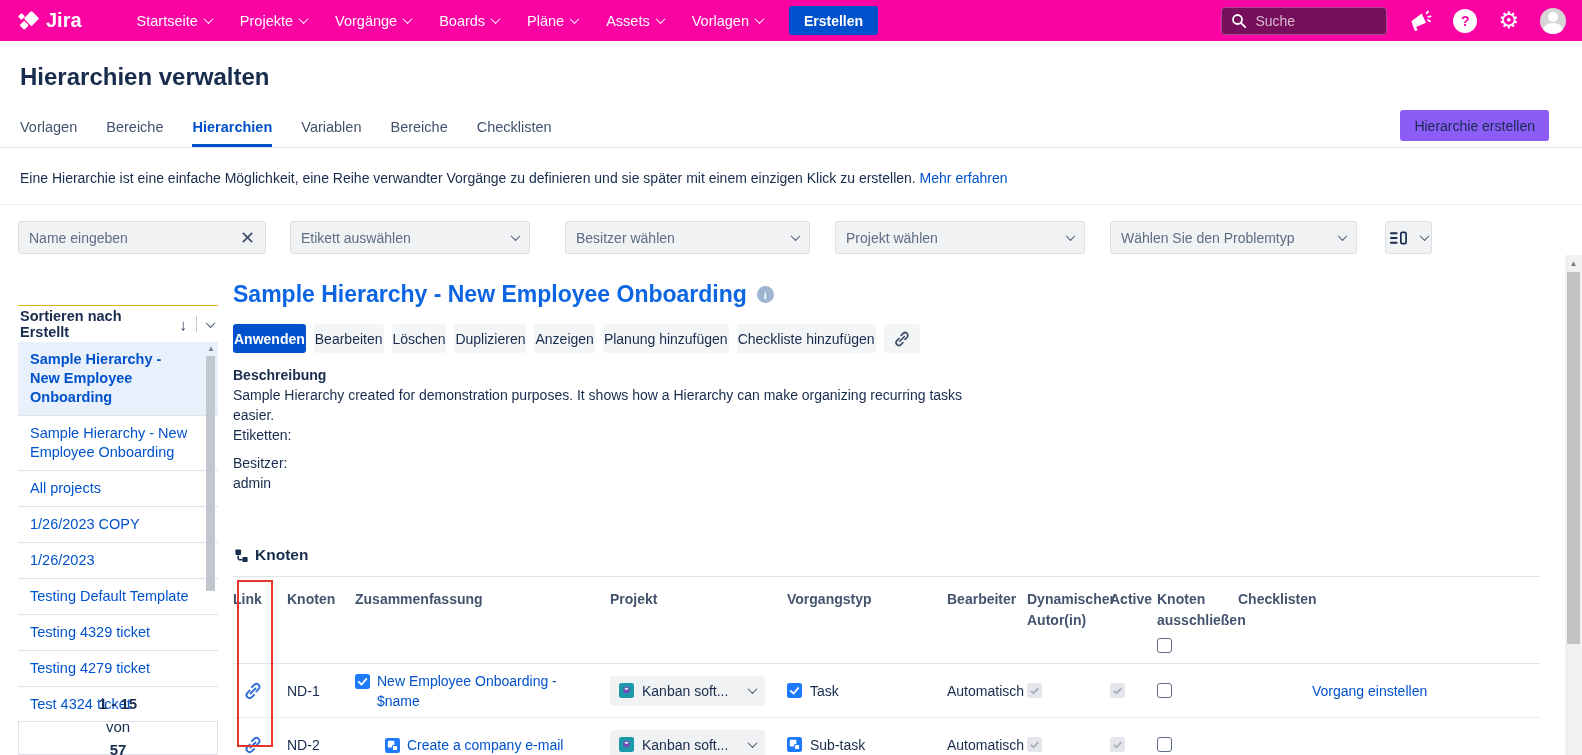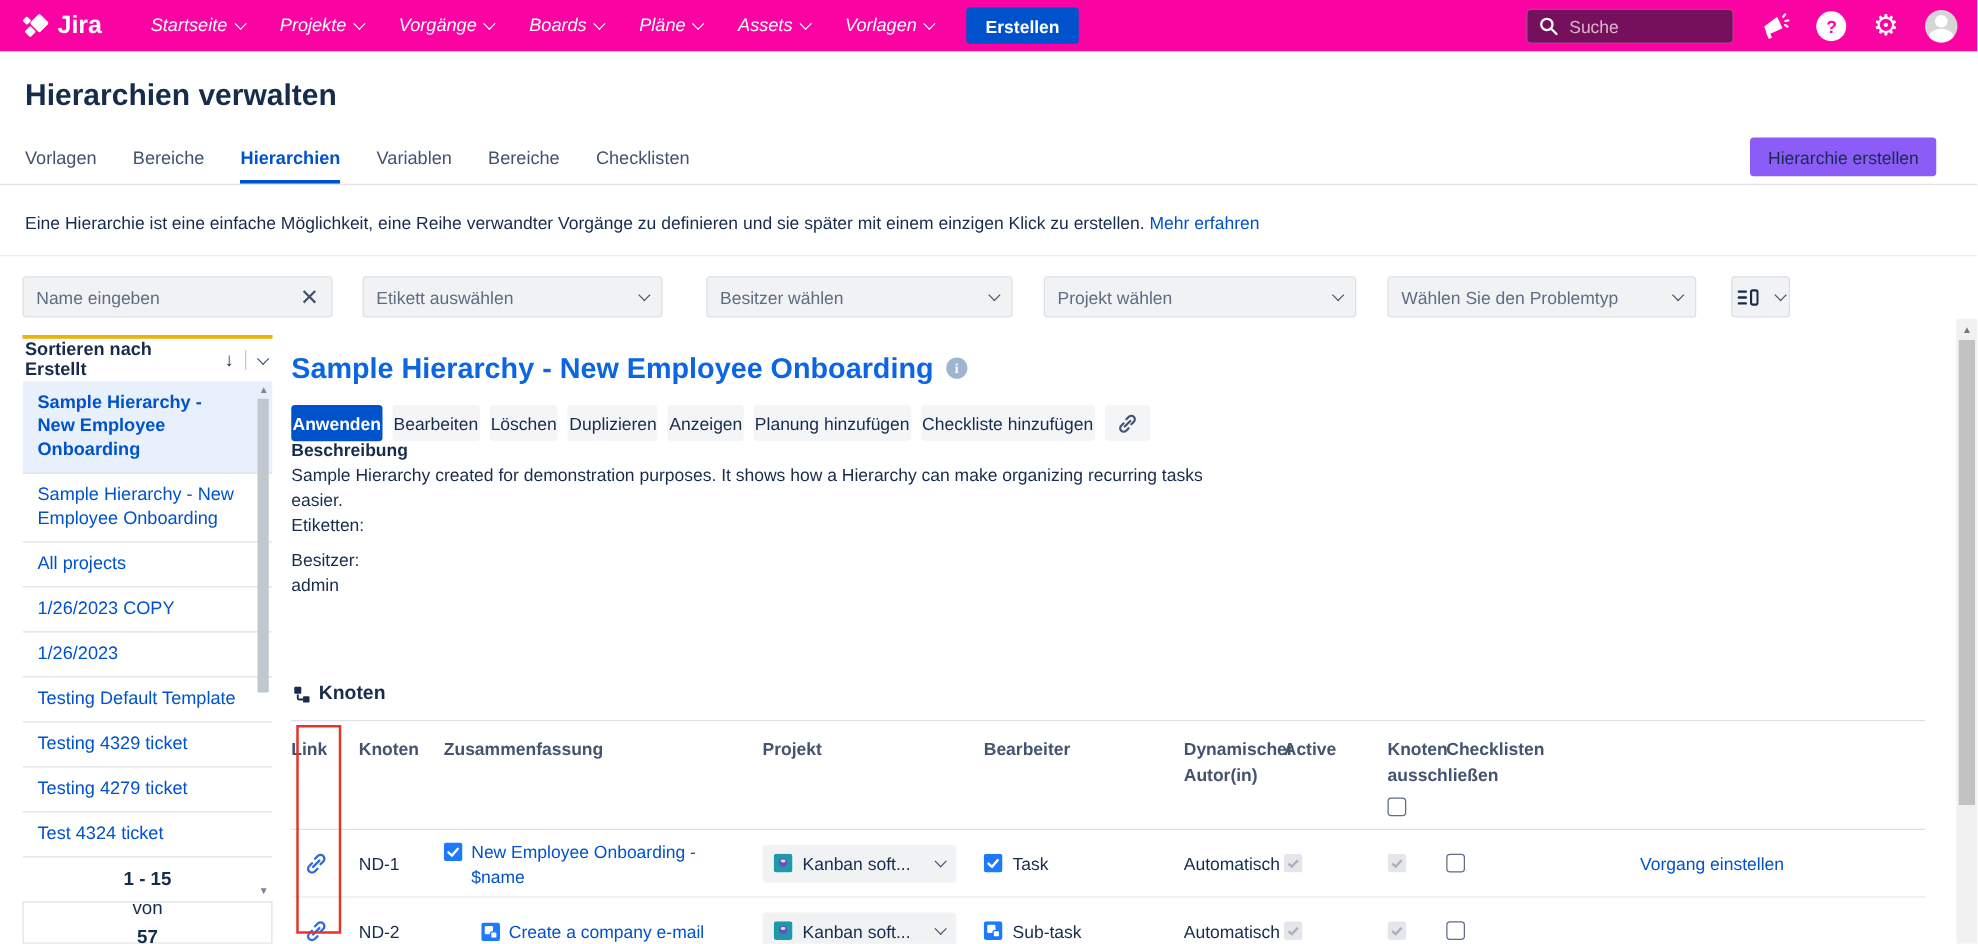--- a/index.html
+++ b/index.html
@@ -5,21 +5,21 @@
   * { box-sizing: border-box; margin: 0; padding: 0; }
   html,body { width:1582px; height:755px; }
   body {
     position: relative; overflow: hidden; background:#fff;
     font-family:"Liberation Sans", sans-serif; color:#172B4D; font-size:14px;
   }
   
   .topbar { position:absolute; top:0; left:0; width:1582px; height:41px;
     background:#FB02A2; display:flex; align-items:center; padding:16px 16px; z-index:20; }
   .logo { display:flex; align-items:center; gap:6px; color:#fff; font-size:20px; font-weight:bold; }
-  .topbar-menu { display:flex; align-items:center; gap:28px; margin-left:39px;font-style:italic; }
+  .topbar-menu { display:flex; align-items:center; gap:28px; margin-left:55px; }
   .topbar-menu .mitem { display:flex; align-items:center; gap:7px; color:#fff; font-size:14.5px; cursor:pointer; }
   .chev { width:7px; height:7px; border-right:1.8px solid currentColor; border-bottom:1.8px solid currentColor;
     transform:rotate(45deg) translate(-1px,-1px); display:inline-block; flex:0 0 auto; }
   .btn-create-top { margin-left:26px; background:#0052CC; color:#fff; border:none; border-radius:3px;
     height:29px; padding:0 15px; font-size:14px; font-weight:bold; font-family:inherit; cursor:pointer; }
   .topbar-right { margin-left:auto; display:flex; align-items:center; gap:21px; }
   .search-box { width:166px; height:28px; background:#76105C; border:1.5px solid #A74792; border-radius:4px;
     display:flex; align-items:center; padding:0 9px; gap:8px; }
   .search-box input { background:transparent; border:none; outline:none; color:#fff; width:110px; font-size:14px; font-family:inherit; }
   .search-box input::placeholder { color:#D9B7CE; }
@@ -52,21 +52,21 @@
   #f-name input::placeholder { color:#5E6C84; }
   .clear-x { color:#42526E; font-size:18px; line-height:1; cursor:pointer; }
   #f-label { left:290px; width:240px; }
   #f-owner { left:565px; width:245px; }
   #f-project { left:835px; width:250px; }
   #f-type { left:1110px; width:247px; }
   #f-view { left:1385px; width:47px; justify-content:center; gap:6px; padding:0 6px; }
 
   
   .sidebar { position:absolute; left:18px; top:268px; width:200px; }
-  .sort-row { height:37px; border-top:3px solid #eab308; display:flex; align-items:center; gap:7px; padding:0 4px 0 2px; }
+  .sort-row { height:37px; border-top:1px solid #eab308; display:flex; align-items:center; gap:7px; padding:0 4px 0 2px;margin-top:37px; }
   .sort-label { font-weight:bold; font-size:14.5px; color:#172B4D; }
   .sort-arrow { color:#172B4D; font-size:15px; font-weight:bold; cursor:pointer; }
   .sort-sep { width:1px; height:16px; background:#C1C7D0; margin-left:2px; }
   .sort-chev { color:#42526E; cursor:pointer; margin-left:3px; }
   .side-list { width:200px; height:416px; overflow:hidden; position:relative; }
   .side-item { padding:8px 26px 8px 12px; font-size:14.5px; line-height:19px; color:#0052CC;
     border-bottom:1px solid #DFE1E6; cursor:pointer; }
   .side-item.selected { background:#E7F0FB; font-weight:bold; }
   .side-scroll { position:absolute; right:1px; top:2px; width:12px; height:410px; }
   .side-scroll .arr { color:#7A869A; font-size:8px; text-align:center; display:block; cursor:pointer; }
@@ -84,21 +84,21 @@
   
   .detail-title { position:absolute; left:233px; top:281px; font-size:23px; font-weight:600; color:#0C66E4;
     display:flex; align-items:center; gap:10px; }
   .info-icon { width:17px; height:17px; border-radius:50%; background:#9FB4CE; color:#fff; font-size:11px;
     font-weight:bold; display:flex; align-items:center; justify-content:center; font-family:"Liberation Serif", serif; cursor:pointer; }
   .toolbar { position:absolute; left:233px; top:324px; display:flex; gap:8px; }
   .btn { height:29px; padding:0 1px; background:#F4F5F7; border:none; border-radius:3px; color:#172B4D;
     font-size:14px; font-family:inherit; cursor:pointer; white-space:nowrap; }
   .btn.primary { background:#0052CC; color:#fff; font-weight:bold; }
   .btn.iconbtn { width:36px; padding:0; display:flex; align-items:center; justify-content:center; }
-  .desc-block { position:absolute; left:233px; top:350px; font-size:14px; line-height:20px; width:760px; }
+  .desc-block { position:absolute; left:233px; top:365px; font-size:14px; line-height:20px; width:760px; }
   .desc-block .lbl-bold { font-weight:bold; }
   .desc-block .owner-lbl { margin-top:8px; }
 
   .nodes-head { position:absolute; left:234px; top:546px; display:flex; align-items:center; gap:6px;
     font-size:15.5px; font-weight:bold; color:#172B4D; }
 
   
   .ntable { position:absolute; left:233px; top:576px; width:1307px; }
   .tgrid { display:grid; grid-template-columns:54px 68px 255px 177px 160px 80px 83px 47px 81px 1fr; }
   .thead { border-top:1px solid #DFE1E6; border-bottom:1px solid #DFE1E6; padding:12px 0 10px 0; min-height:79px; }
@@ -337,20 +337,21 @@
   </span>
   <span>Knoten</span>
 </div>
 
 <div class="ntable">
   <div class="tgrid thead">
     <div class="th">Link</div>
     <div class="th">Knoten</div>
     <div class="th">Zusammenfassung</div>
     <div class="th">Projekt</div>
+    <div class="th">Vorgangstyp</div>
     <div class="th">Bearbeiter</div>
     <div class="th">Dynamischer Autor(in)</div>
     <div class="th">Active</div>
     <div class="th">
       <span>Knoten ausschließen</span>
       <span class="cb unchecked hdr-cb" style="display:block;"></span>
     </div>
     <div class="th">Checklisten</div>
   </div>
 

